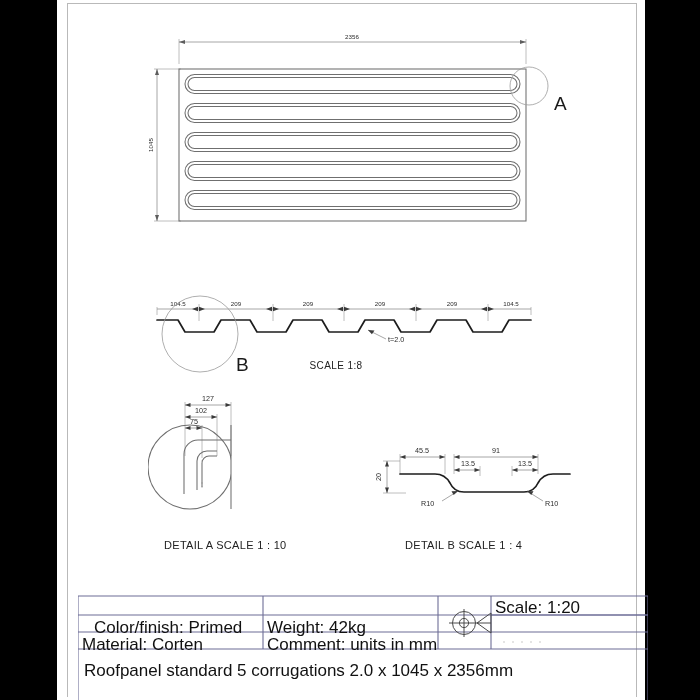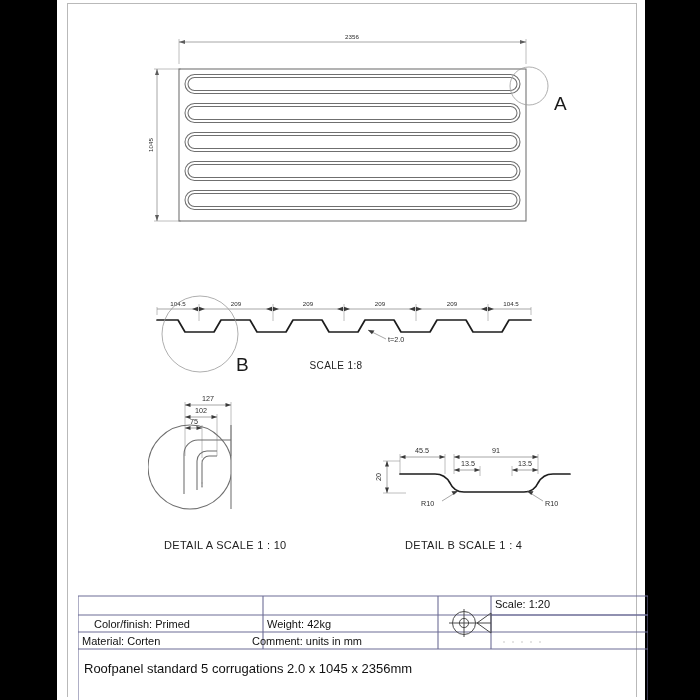--- a/index.html
+++ b/index.html
@@ -15,22 +15,22 @@
   .captxt{font-family:"Liberation Sans",sans-serif;font-size:11px;fill:#222;letter-spacing:.3px;}
   .dl{stroke:#5d5d5d;stroke-width:.55px;fill:none;}
   .el{stroke:#8a8a8a;stroke-width:.55px;fill:none;}
   .obj{stroke:#6f6f6f;stroke-width:1.05px;fill:none;}
   .objthk{stroke:#1d1d1d;stroke-width:1.7px;fill:none;stroke-linejoin:round;stroke-linecap:round;}
   .circ{stroke:#9a9a9a;stroke-width:.8px;fill:none;}
   .tb-line{stroke:#6d6d96;stroke-width:1.1px;}
   
   #tblock{position:absolute;left:10px;top:590px;width:570px;height:110px;}
   .tbcell{position:absolute;font-family:"Liberation Sans",sans-serif;color:#111;}
-  .tbtext{font-size:11px;}
-  .tbtitle{font-size:13px;}
+  .tbtext{font-size:17px;}
+  .tbtitle{font-size:17px;}
 </style>
 </head>
 <body>
 
 <div id="sheet">
  <div id="paper">
   <div id="frame">
 
    <svg width="570" height="600" viewBox="0 0 570 600">
 
@@ -252,20 +252,20 @@
          <line x1="386" y1="15" x2="386" y2="43" stroke="#4a4a4a" stroke-width="1"></line>
          <path d="M399 29 L413 19 L413 39 Z" stroke="#4a4a4a" stroke-width="1" fill="none"></path>
          <line x1="399" y1="29" x2="413" y2="29" stroke="#4a4a4a" stroke-width="1"></line>
        </g>
        <line x1="425" y1="48" x2="470" y2="48" stroke="#c9c9c9" stroke-width="1" stroke-dasharray="2 7"></line>
      </svg>
 
      <div class="tbcell tbtext" style="left:16px;top:24px;">Color/finish: Primed</div>
      <div class="tbcell tbtext" style="left:189px;top:24px;text-align:right;">Weight: 42kg</div>
      <div class="tbcell tbtext" style="left:4px;top:41px;">Material: Corten</div>
-     <div class="tbcell tbtext" style="left:174px;top:41px;">Comment: units in mm</div>
+     <div class="tbcell tbtext" style="left:189px;top:41px;">Comment: units in mm</div>
      <div class="tbcell tbtext" style="left:417px;top:4px;">Scale: 1:20</div>
      <div class="tbcell tbtitle" style="left:6px;top:67px;">Roofpanel standard 5 corrugations 2.0 x 1045 x 2356mm</div>
    </div>
 
   </div>
  </div>
 </div>
 
 </body></html>

